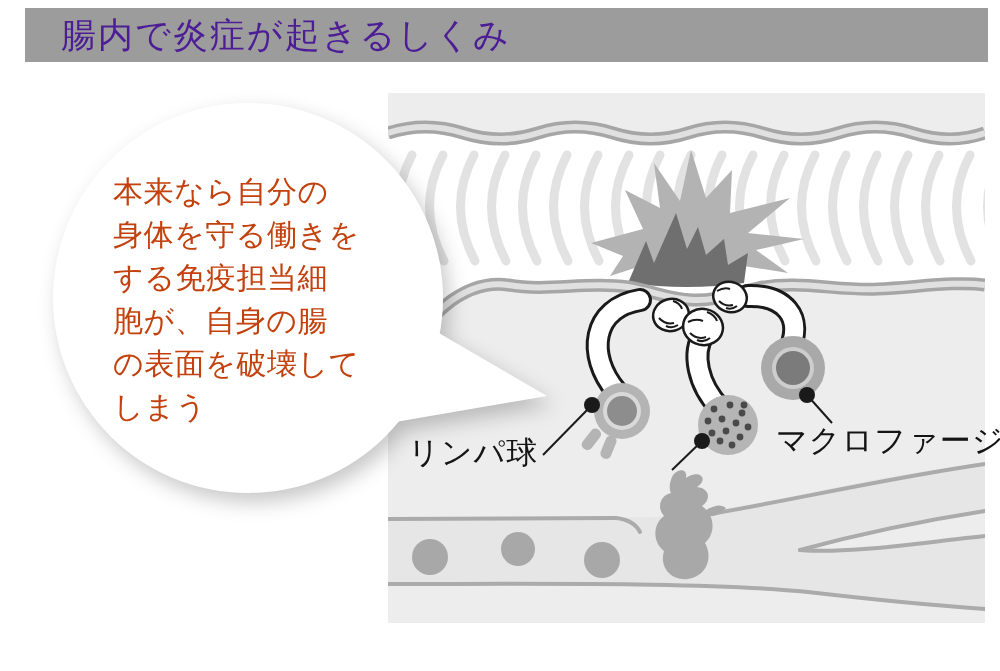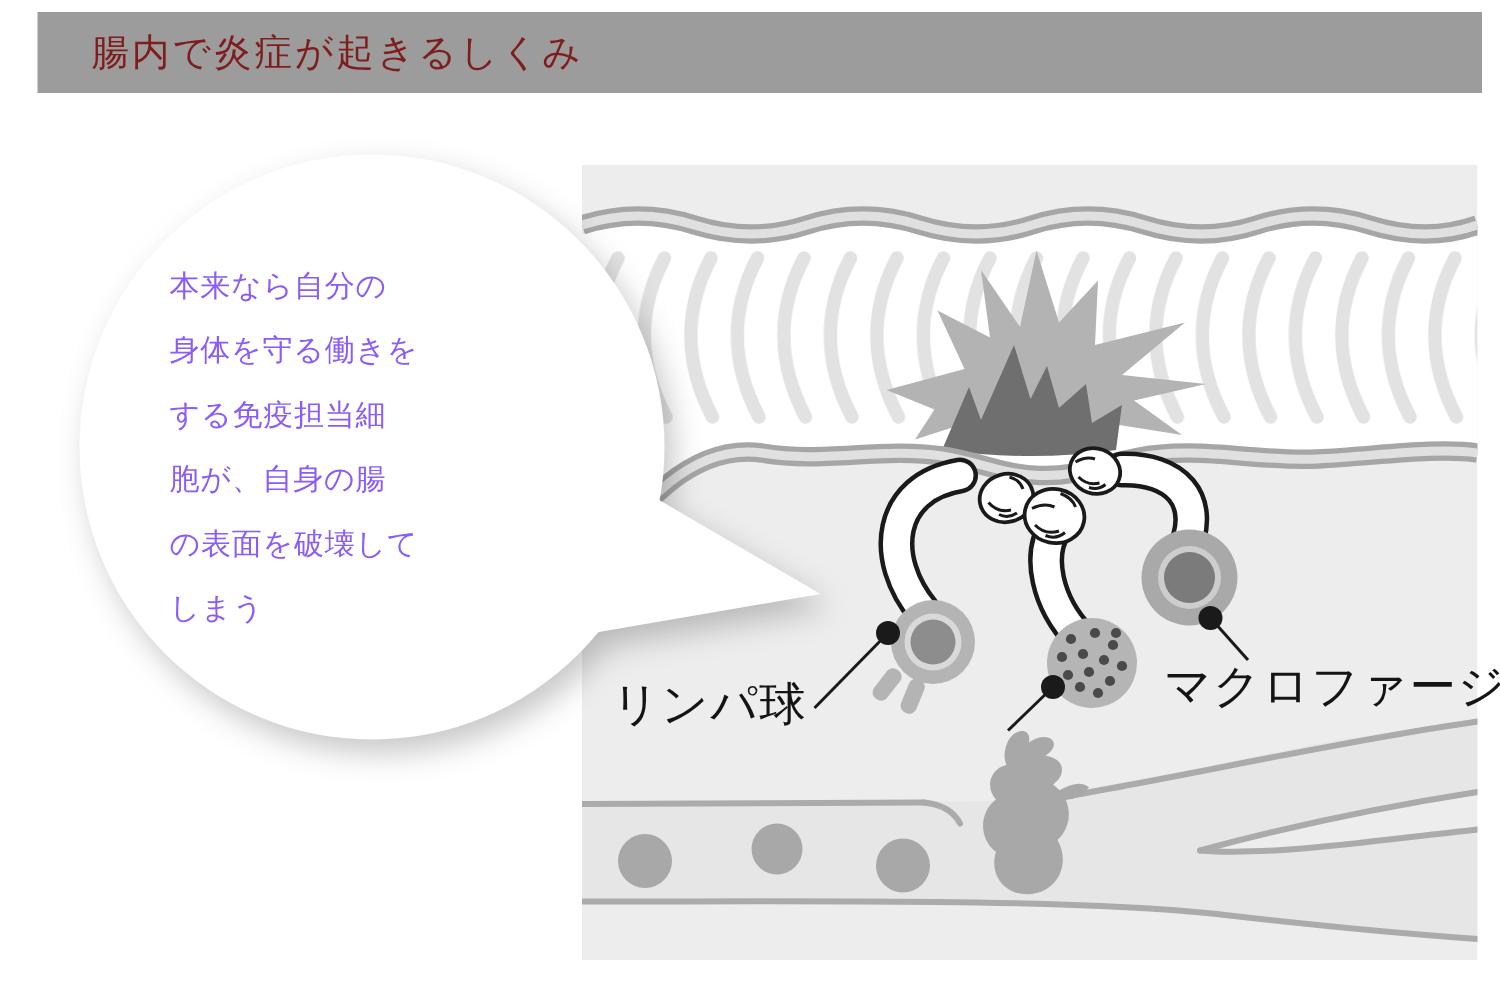--- a/index.html
+++ b/index.html
@@ -1,26 +1,26 @@
 <!DOCTYPE html>
 <html><head>
 <meta charset="utf-8">
 <style>
   html,body{margin:0;padding:0;background:#ffffff;width:1000px;height:671px;overflow:hidden;
     font-family:"Liberation Sans","DejaVu Sans",sans-serif;}
   .stage{position:relative;width:1000px;height:671px;background:#ffffff;}
   .title-bar{position:absolute;left:25px;top:8px;width:963px;height:54px;background:#9c9c9c;
     display:flex;align-items:center;}
-  .title-bar .t{color:#7f1d1d;font-size:25px;letter-spacing:2px;padding-left:36px;line-height:54px;}
-  .panel{position:absolute;left:388px;top:110px;width:597px;height:530px;text-align:center;}
+  .title-bar .t{color:#4c1d95;font-size:35px;letter-spacing:2px;padding-left:36px;line-height:54px;}
+  .panel{position:absolute;left:388px;top:93px;width:597px;height:530px;text-align:center;}
   .panel svg{position:absolute;left:0;top:0;}
   .cell-label{position:absolute;color:#141414;font-size:31px;letter-spacing:1px;white-space:nowrap;}
   .bubble-svg{position:absolute;left:0;top:0;width:1000px;height:671px;pointer-events:none;
     filter:drop-shadow(6px 9px 10px rgba(0,0,0,.22));}
-  .bubble-text{position:absolute;left:113px;top:170px;width:270px;color:#8b5cf6;font-size:20px;
+  .bubble-text{position:absolute;left:113px;top:170px;width:270px;color:#c2410c;font-size:30px;
     line-height:43px;white-space:pre-line;letter-spacing:0.5px;}
 </style>
 </head>
 <body>
 
 <div class="stage">
 
   <div class="title-bar">
     <div class="t">腸内で炎症が起きるしくみ</div>
   </div>

